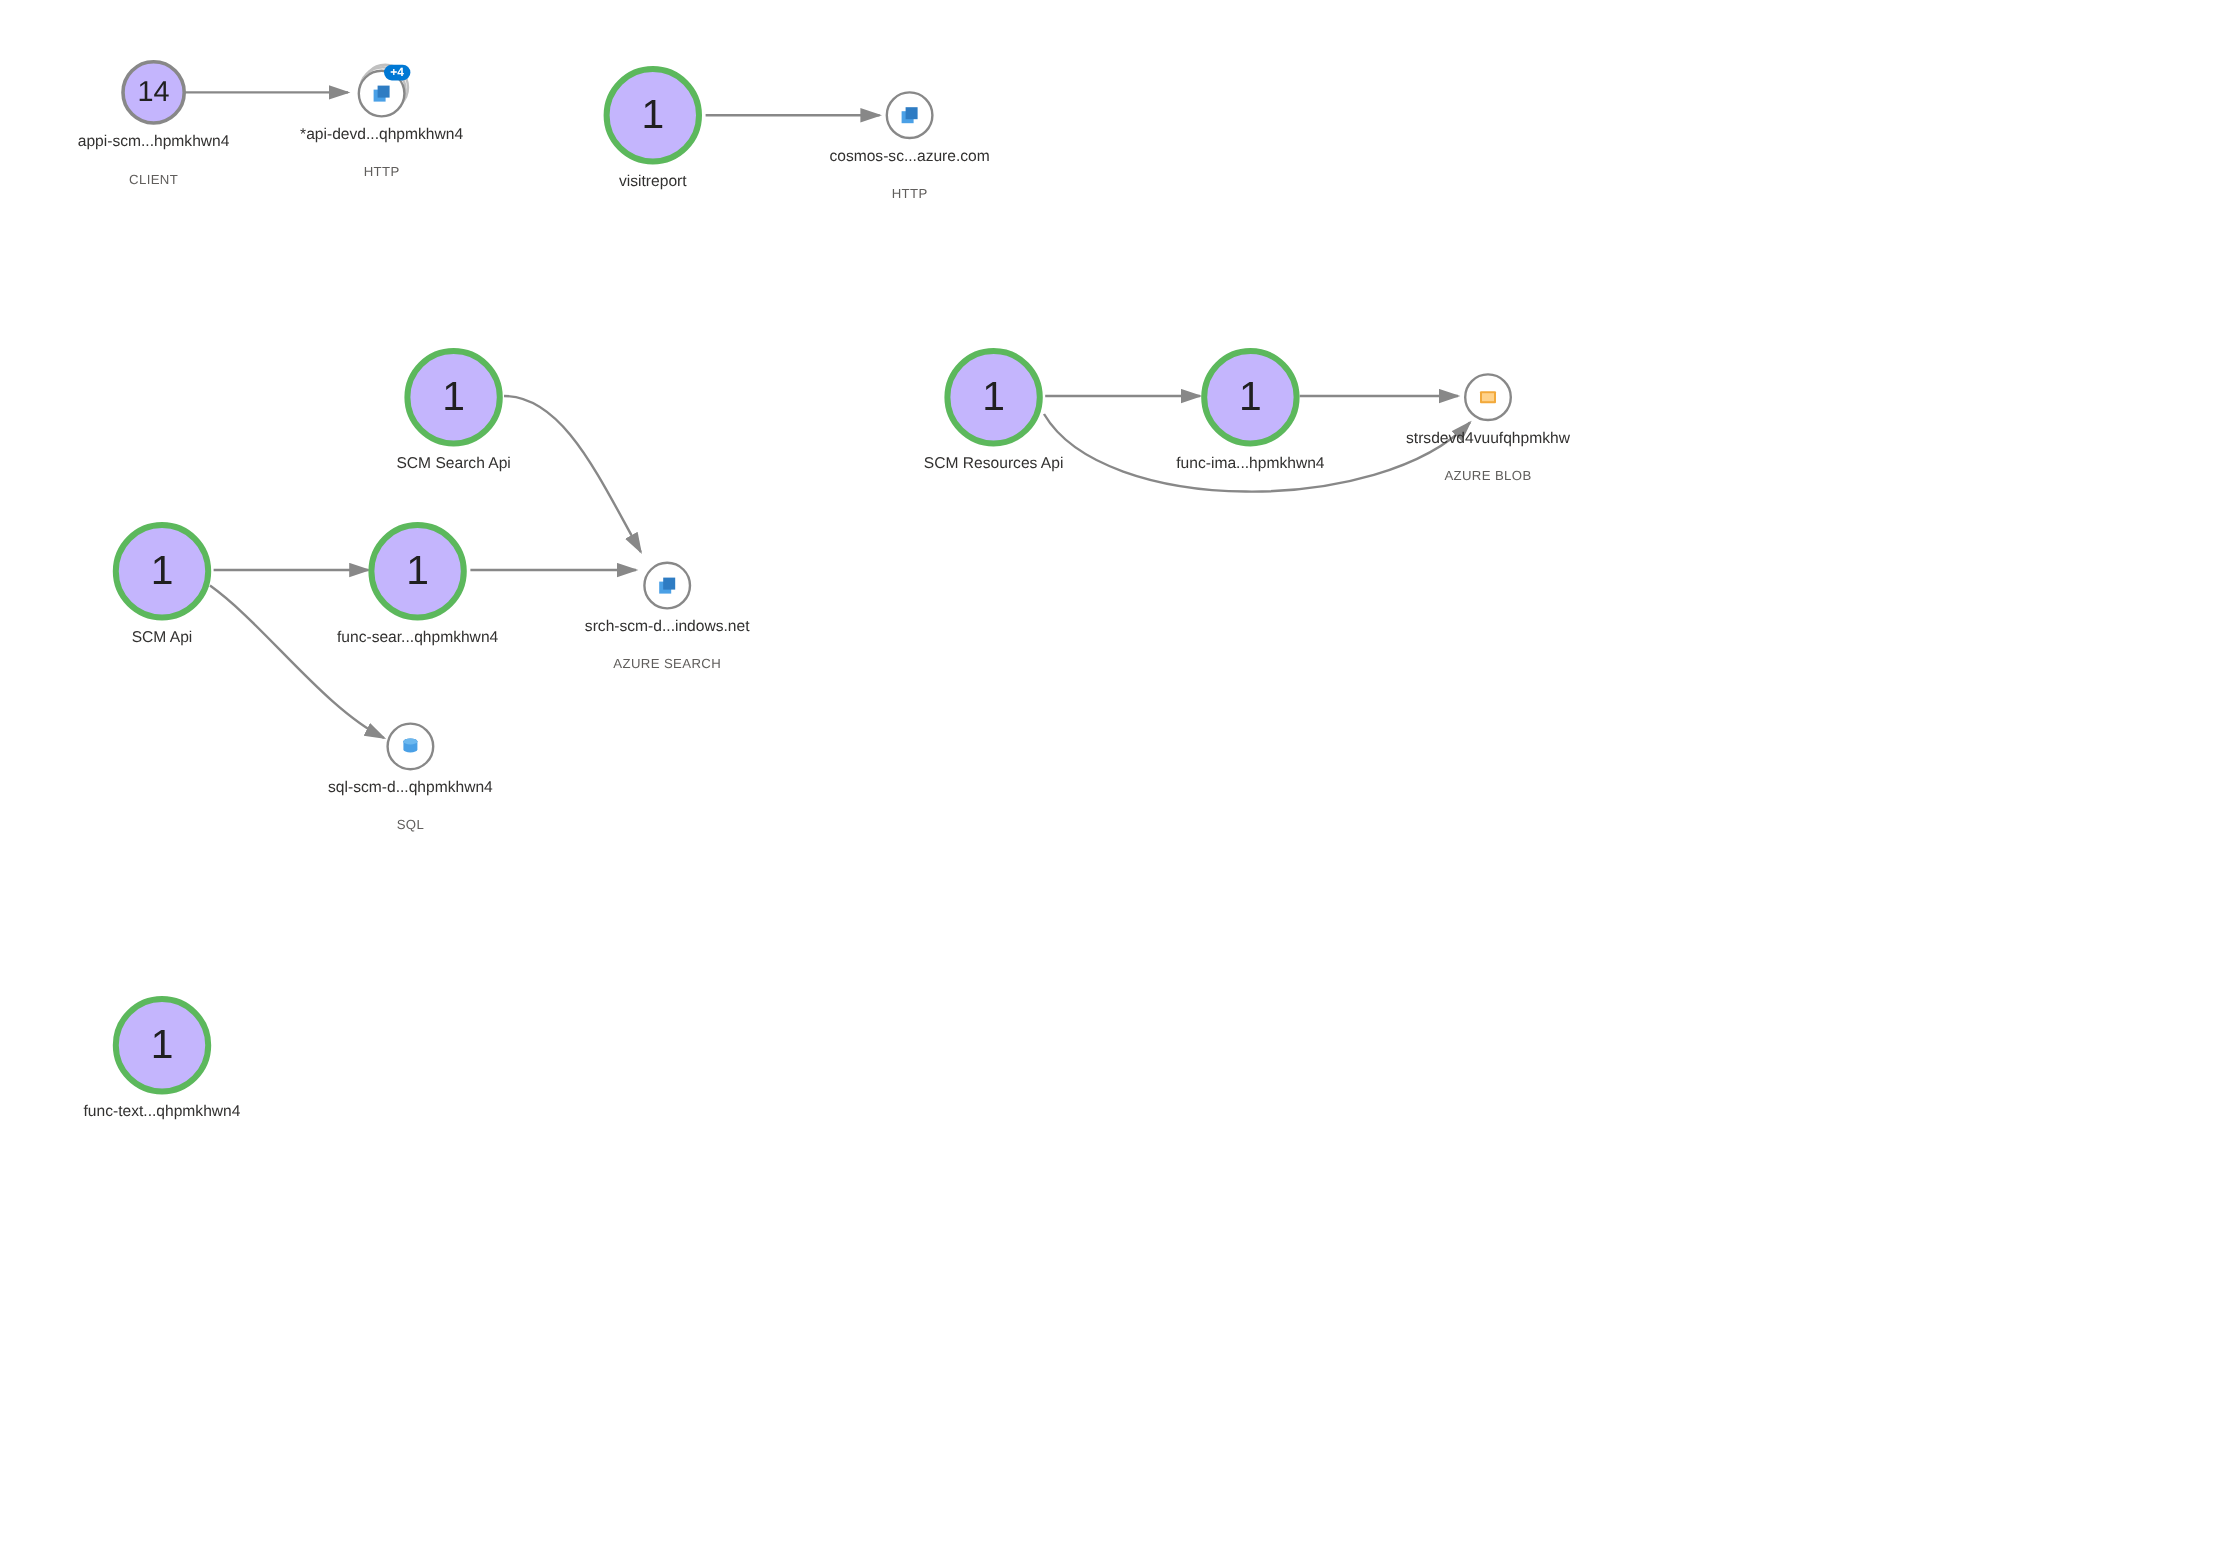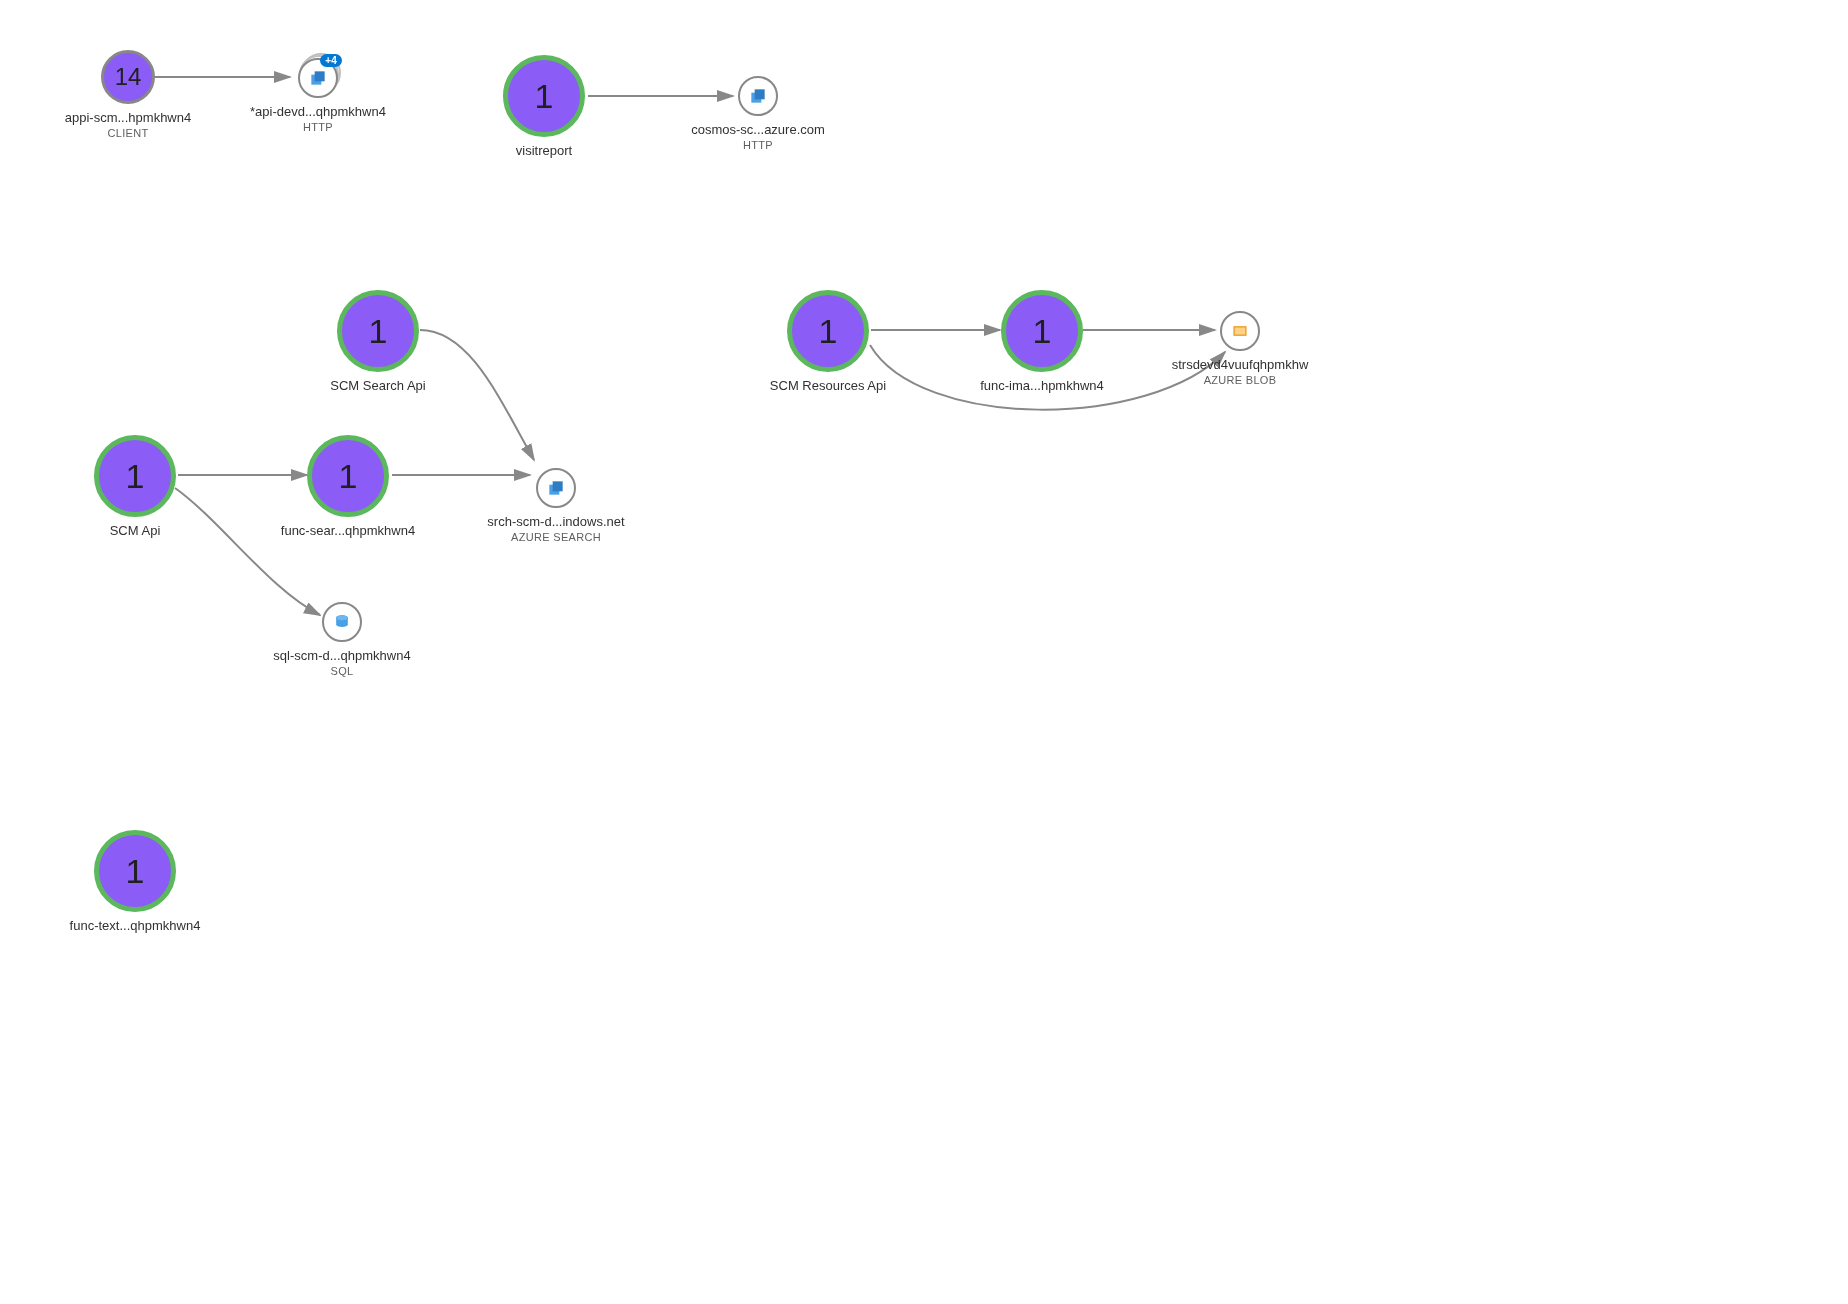--- a/index.html
+++ b/index.html
@@ -27,21 +27,21 @@
     align-items: center;
     width: 200px;
     transform: translateX(-100px);
   }
   .circle {
     display: flex;
     align-items: center;
     justify-content: center;
     border-radius: 50%;
     box-sizing: border-box;
-    background: #8b5cf6;
+    background: #c4b5fd;
   }
   .circle-large {
     width: 82px;
     height: 82px;
     border: 5px solid;
     font-size: 34px;
     font-weight: 300;
     color: #202020;
   }
   .circle-medium {
@@ -116,21 +116,21 @@
     text-align: center;
     margin-top: 6px;
     white-space: nowrap;
   }
   .sublabel {
     font-size: 11px;
     color: #605e5c;
     text-align: center;
     text-transform: uppercase;
     letter-spacing: 0.3px;
-    margin-top: 2px;
+    margin-top: 19px;
   }
   .icon svg {
     width: 20px;
     height: 20px;
   }
 </style>
 </head>
 <body>
 
 <svg class="edges">

